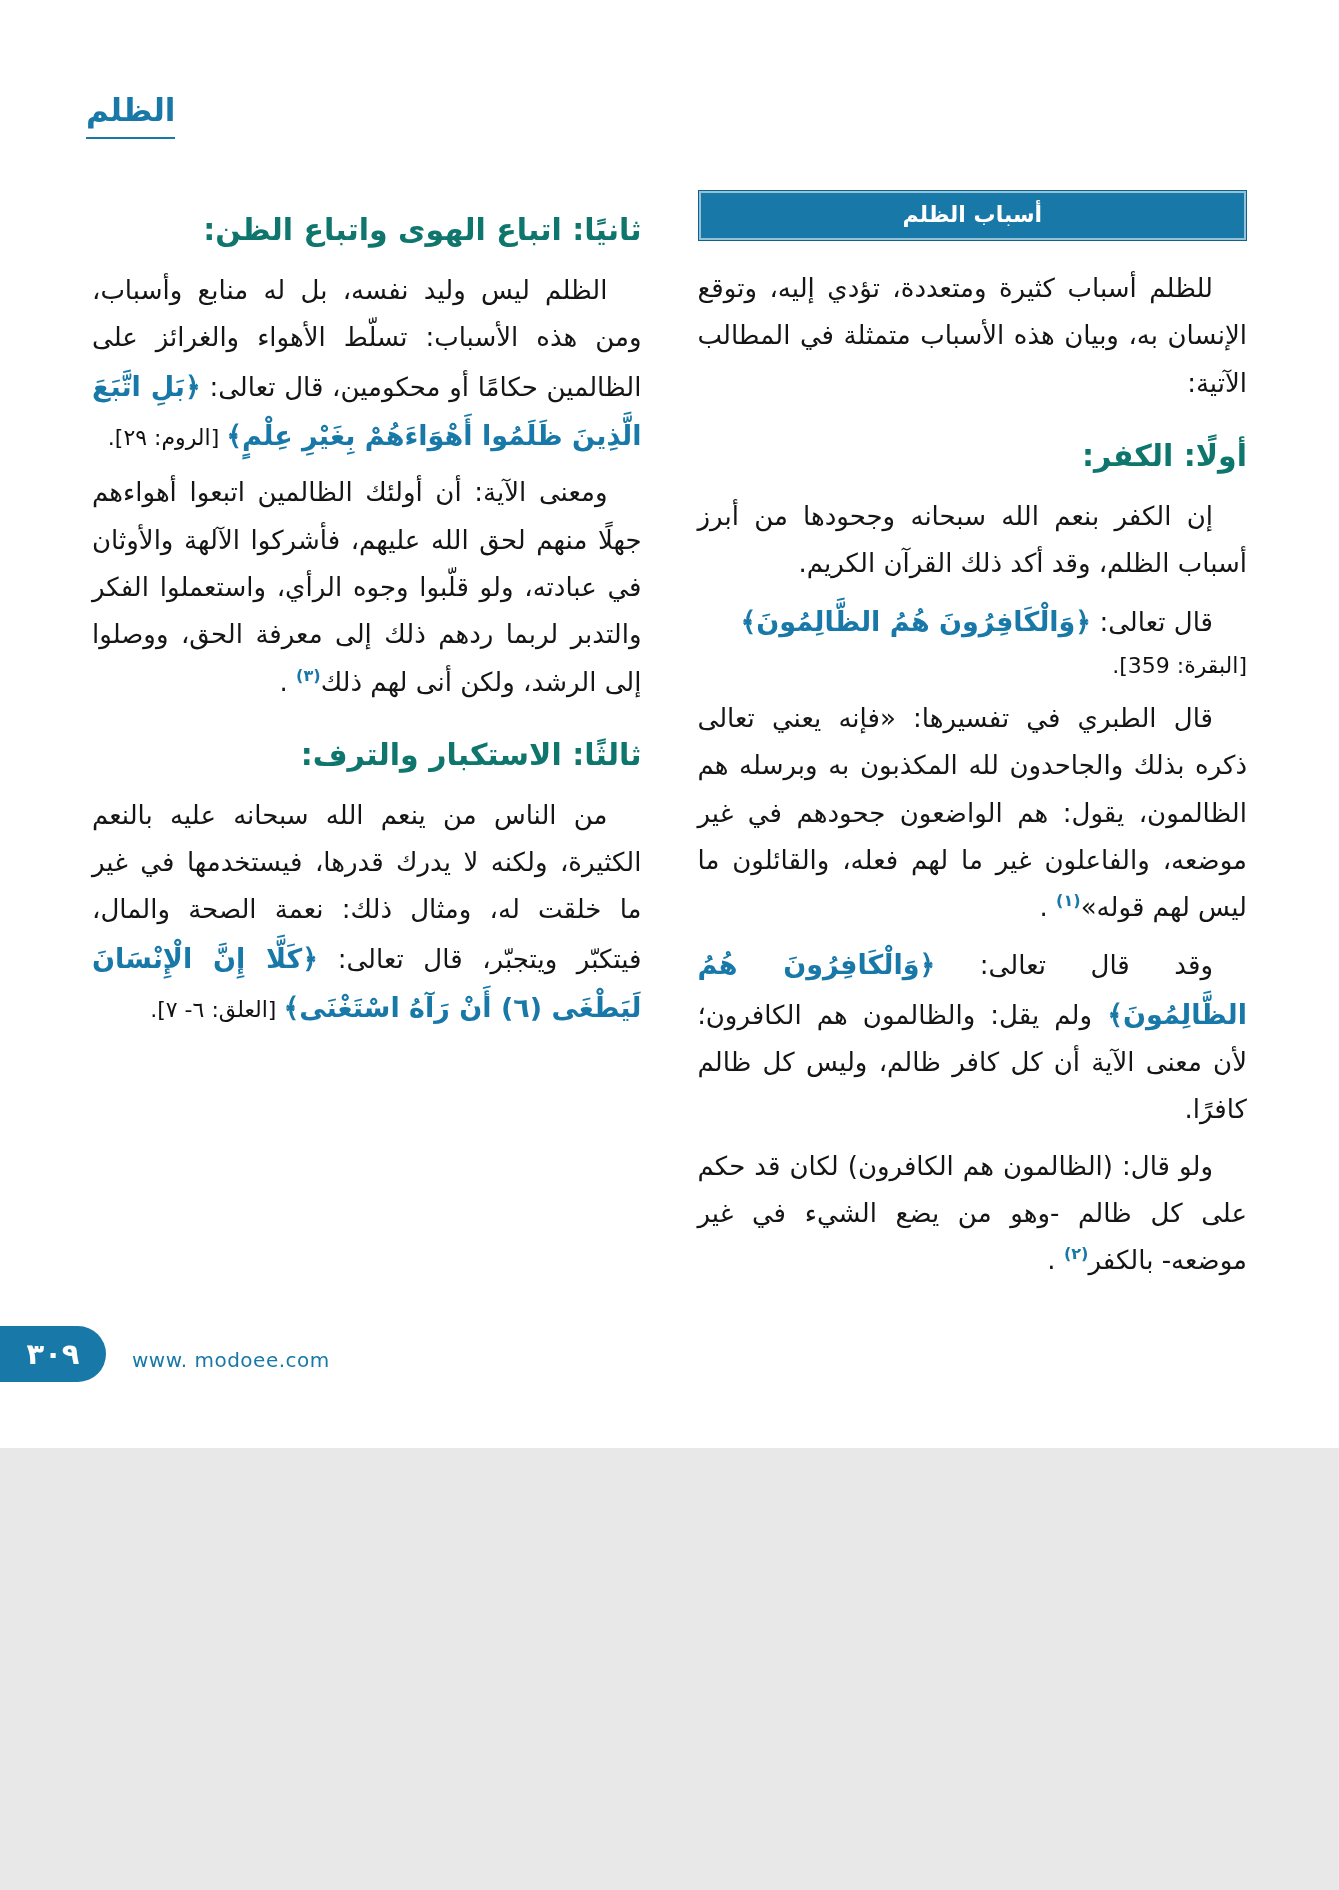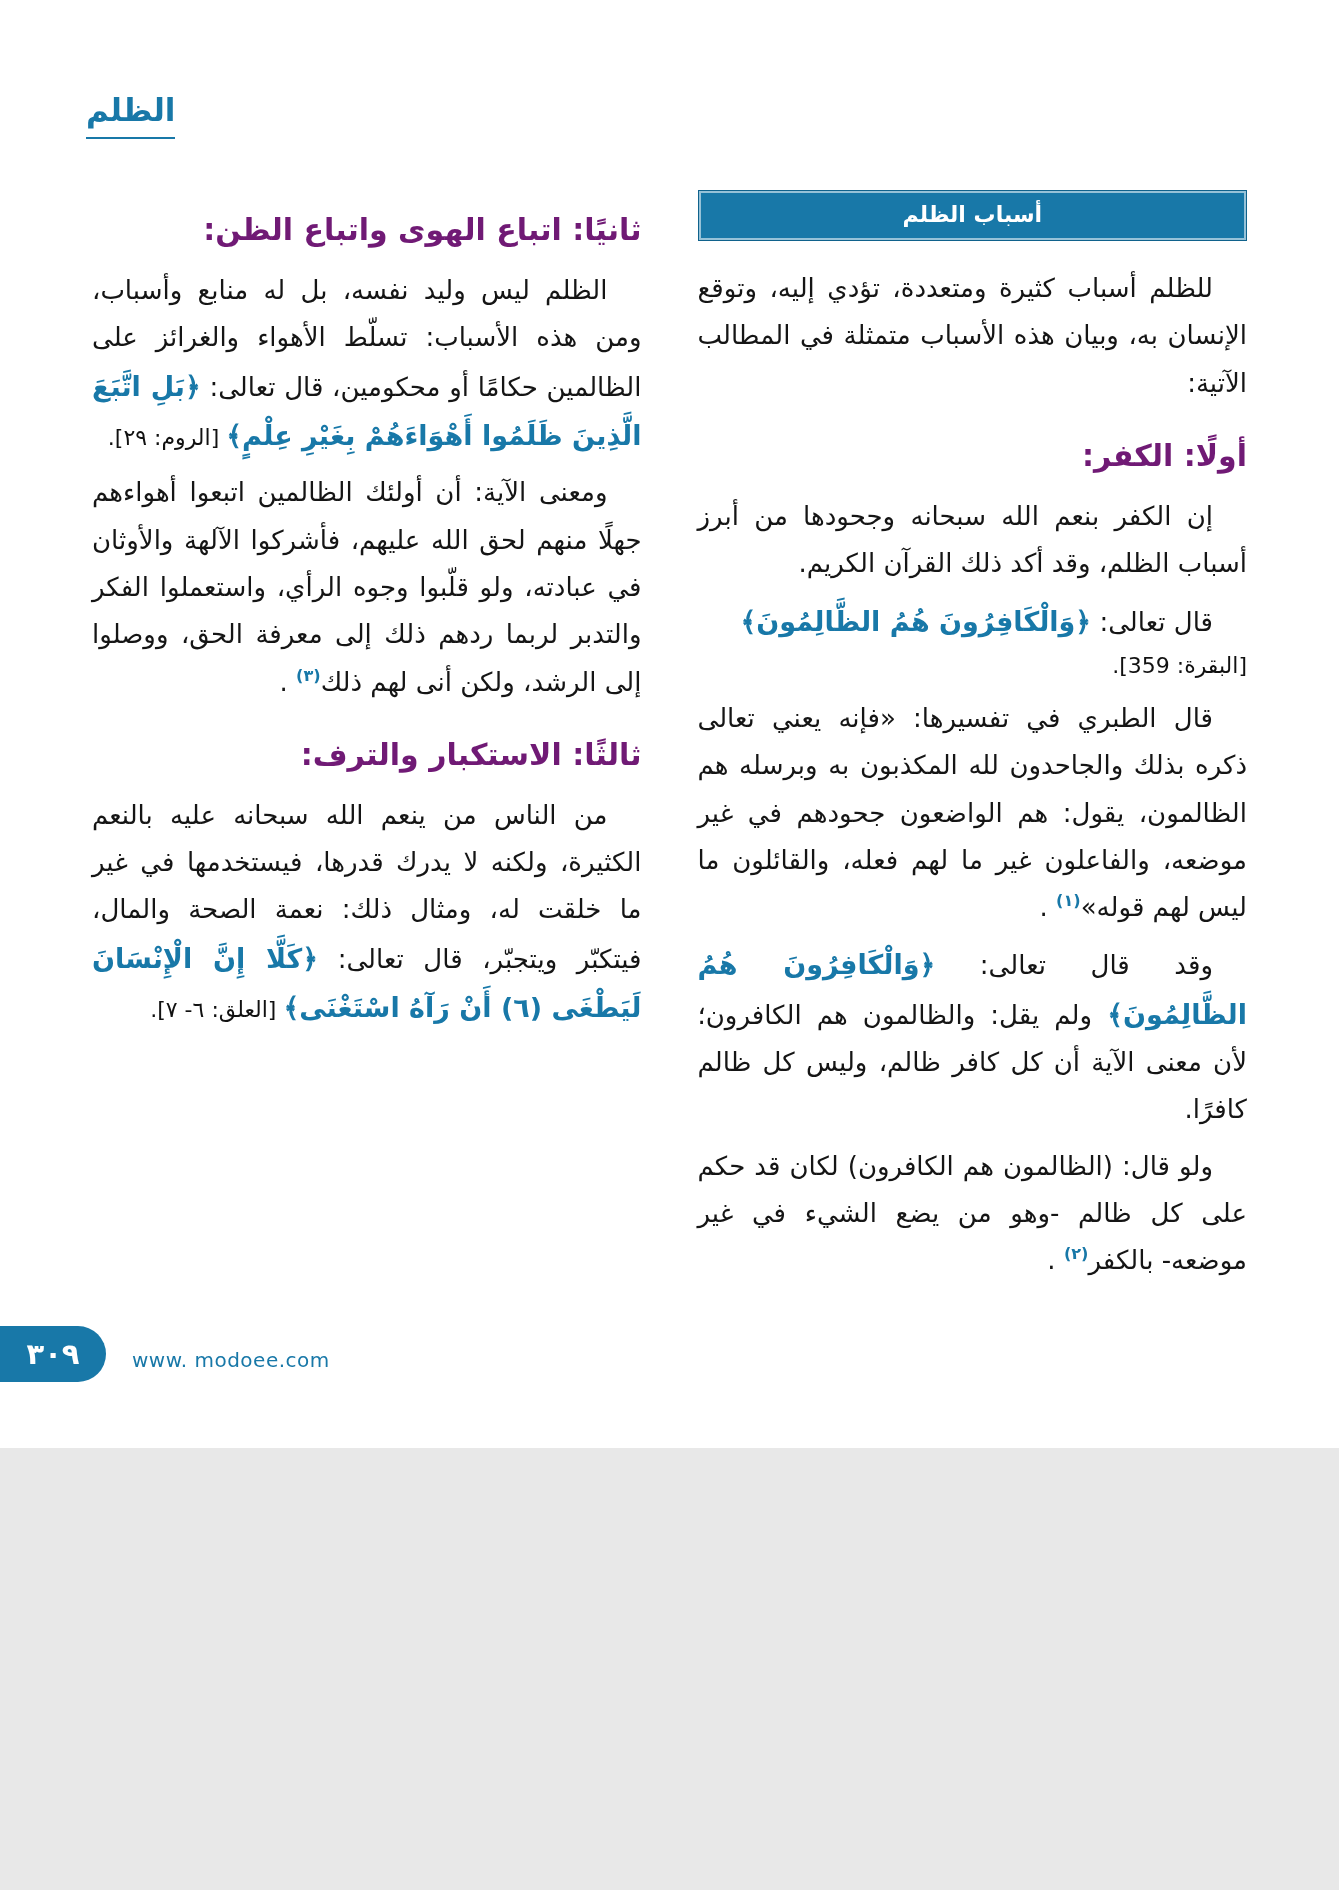--- a/index.html
+++ b/index.html
@@ -24,21 +24,21 @@
   .col { flex:1 1 0; display:flex; flex-direction:column; min-width:0; }
 
   .title-box {
     background:#1878a8; border:1px solid #10628c;
     box-shadow: inset 0 0 0 2px rgba(255,255,255,0.55);
     color:#ffffff; text-align:center;
     font-size:22px; font-weight:bold;
     padding:11px 8px 13px; margin-bottom:24px;
   }
   .heading {
-    color:#701a75; font-size:30px; font-weight:bold;
+    color:#0f766e; font-size:30px; font-weight:bold;
     margin:14px 0 12px; line-height:1.7;
   }
   p.body {
     font-size:26px; line-height:1.82; text-align:justify;
     margin-bottom:9px;
   }
   p.indent { text-indent:34px; }
   .verse { color:#1878a8; font-weight:bold; font-size:27px; }
   .verse-ref { color:#111; font-size:22px; }
   .block { display:block; text-indent:0; }

